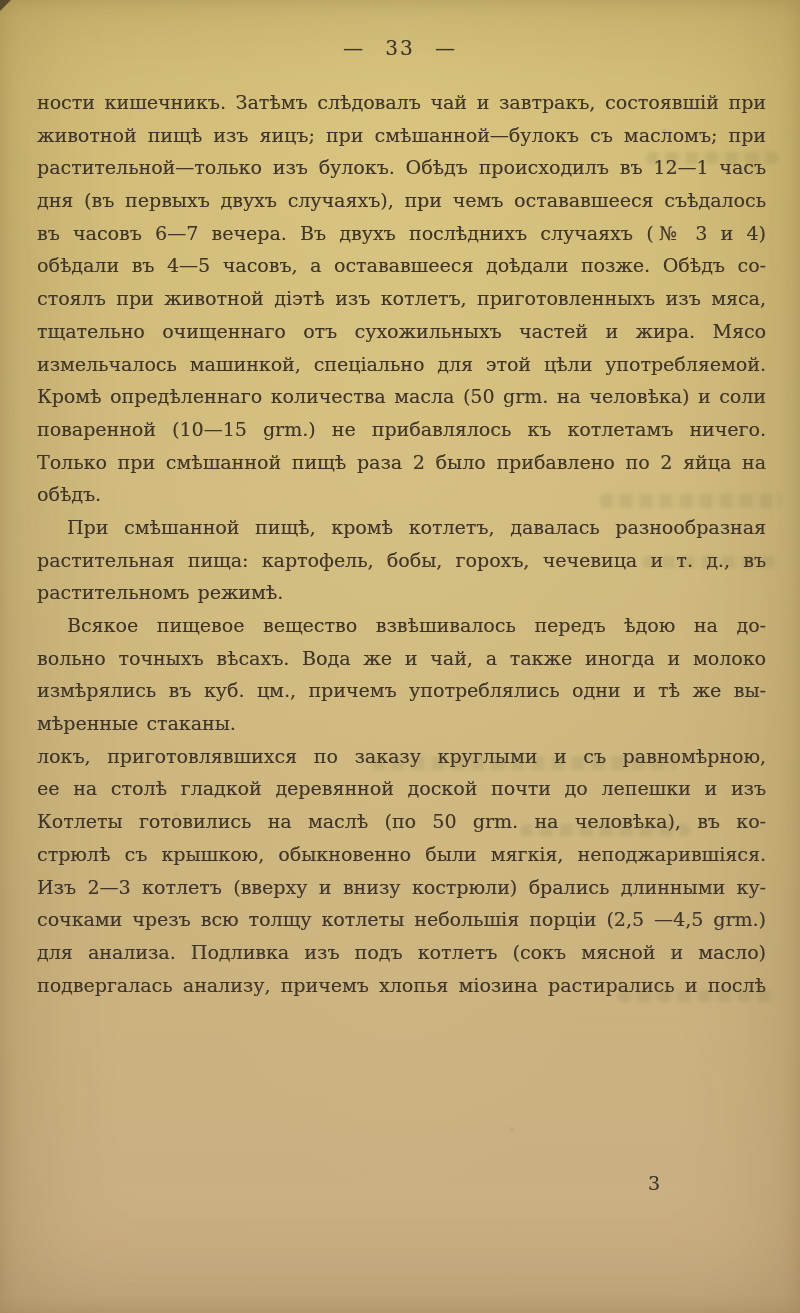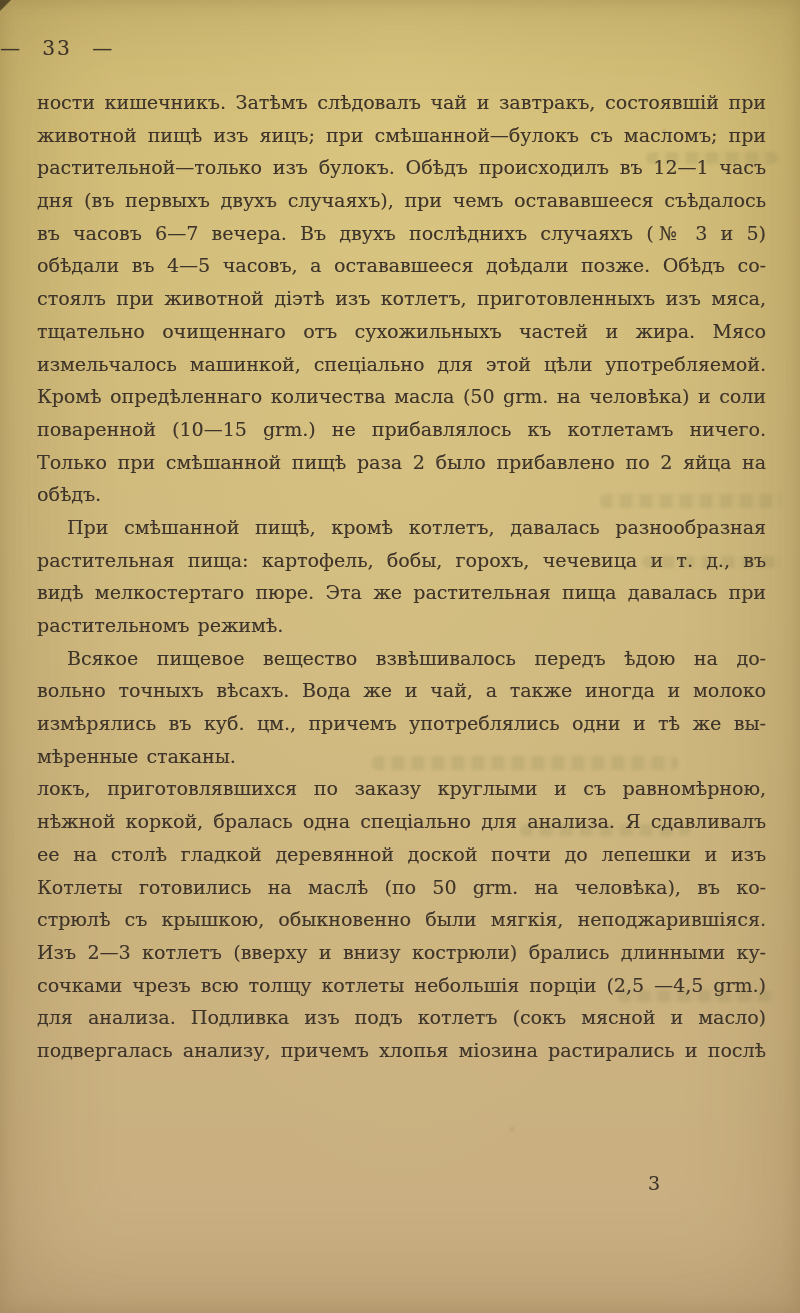--- a/index.html
+++ b/index.html
@@ -40,20 +40,21 @@
     height: 0;
     border-top: 11px solid rgba(60,48,26,0.75);
     border-right: 11px solid transparent;
   }
 
   .page-header {
     position: absolute;
     top: 36px;
     left: 0;
     width: 100%;
+    text-align: center;
     font-size: 20px;
     letter-spacing: 2px;
     word-spacing: 12px;
     text-shadow: 0.3px 0.3px 0 rgba(62,50,35,0.35);
   }
 
   .text-block {
     position: absolute;
     top: 86px;
     left: 37px;
@@ -117,39 +118,37 @@
   <div class="ghost g5"></div>
   <div class="ghost g6"></div>
 
   <div class="page-header">— 33 —</div>
 
   <div class="text-block">
       <div class="line">ности кишечникъ. Затѣмъ слѣдовалъ чай и завтракъ, состоявшій при</div>
       <div class="line">животной пищѣ изъ яицъ; при смѣшанной—булокъ съ масломъ; при</div>
       <div class="line">растительной—только изъ булокъ. Обѣдъ происходилъ въ 12—1 часъ</div>
       <div class="line">дня (въ первыхъ двухъ случаяхъ), при чемъ остававшееся съѣдалось</div>
-      <div class="line">въ часовъ 6—7 вечера. Въ двухъ послѣднихъ случаяхъ (№ 3 и 5)</div>
+      <div class="line">въ часовъ 6—7 вечера. Въ двухъ послѣднихъ случаяхъ (№ 3 и 4)</div>
       <div class="line">обѣдали въ 4—5 часовъ, а остававшееся доѣдали позже. Обѣдъ со-</div>
       <div class="line">стоялъ при животной діэтѣ изъ котлетъ, приготовленныхъ изъ мяса,</div>
       <div class="line">тщательно очищеннаго отъ сухожильныхъ частей и жира. Мясо</div>
       <div class="line">измельчалось машинкой, спеціально для этой цѣли употребляемой.</div>
       <div class="line">Кромѣ опредѣленнаго количества масла (50 grm. на человѣка) и соли</div>
       <div class="line">поваренной (10—15 grm.) не прибавлялось къ котлетамъ ничего.</div>
       <div class="line">Только при смѣшанной пищѣ раза 2 было прибавлено по 2 яйца на</div>
       <div class="line para-end">обѣдъ.</div>
       <div class="line indent">При смѣшанной пищѣ, кромѣ котлетъ, давалась разнообразная</div>
       <div class="line">растительная пища: картофель, бобы, горохъ, чечевица и т. д., въ</div>
-      <div class="line">видѣ мелкостертаго пюре. Эта же растительная пища давалась при</div>
       <div class="line para-end">растительномъ режимѣ.</div>
       <div class="line indent">Всякое пищевое вещество взвѣшивалось передъ ѣдою на до-</div>
       <div class="line">вольно точныхъ вѣсахъ. Вода же и чай, а также иногда и молоко</div>
       <div class="line">измѣрялись въ куб. цм., причемъ употреблялись одни и тѣ же вы-</div>
       <div class="line para-end">мѣренные стаканы.</div>
       <div class="line">локъ, приготовлявшихся по заказу круглыми и съ равномѣрною,</div>
-      <div class="line">нѣжной коркой, бралась одна спеціально для анализа. Я сдавливалъ</div>
       <div class="line">ее на столѣ гладкой деревянной доской почти до лепешки и изъ</div>
       <div class="line">Котлеты готовились на маслѣ (по 50 grm. на человѣка), въ ко-</div>
       <div class="line">стрюлѣ съ крышкою, обыкновенно были мягкія, неподжарившіяся.</div>
       <div class="line">Изъ 2—3 котлетъ (вверху и внизу кострюли) брались длинными ку-</div>
       <div class="line">сочками чрезъ всю толщу котлеты небольшія порціи (2,5 —4,5 grm.)</div>
       <div class="line">для анализа. Подливка изъ подъ котлетъ (сокъ мясной и масло) также</div>
       <div class="line">подвергалась анализу, причемъ хлопья міозина растирались и послѣ</div>
     </div>
 
   <div class="signature-mark">3</div>

